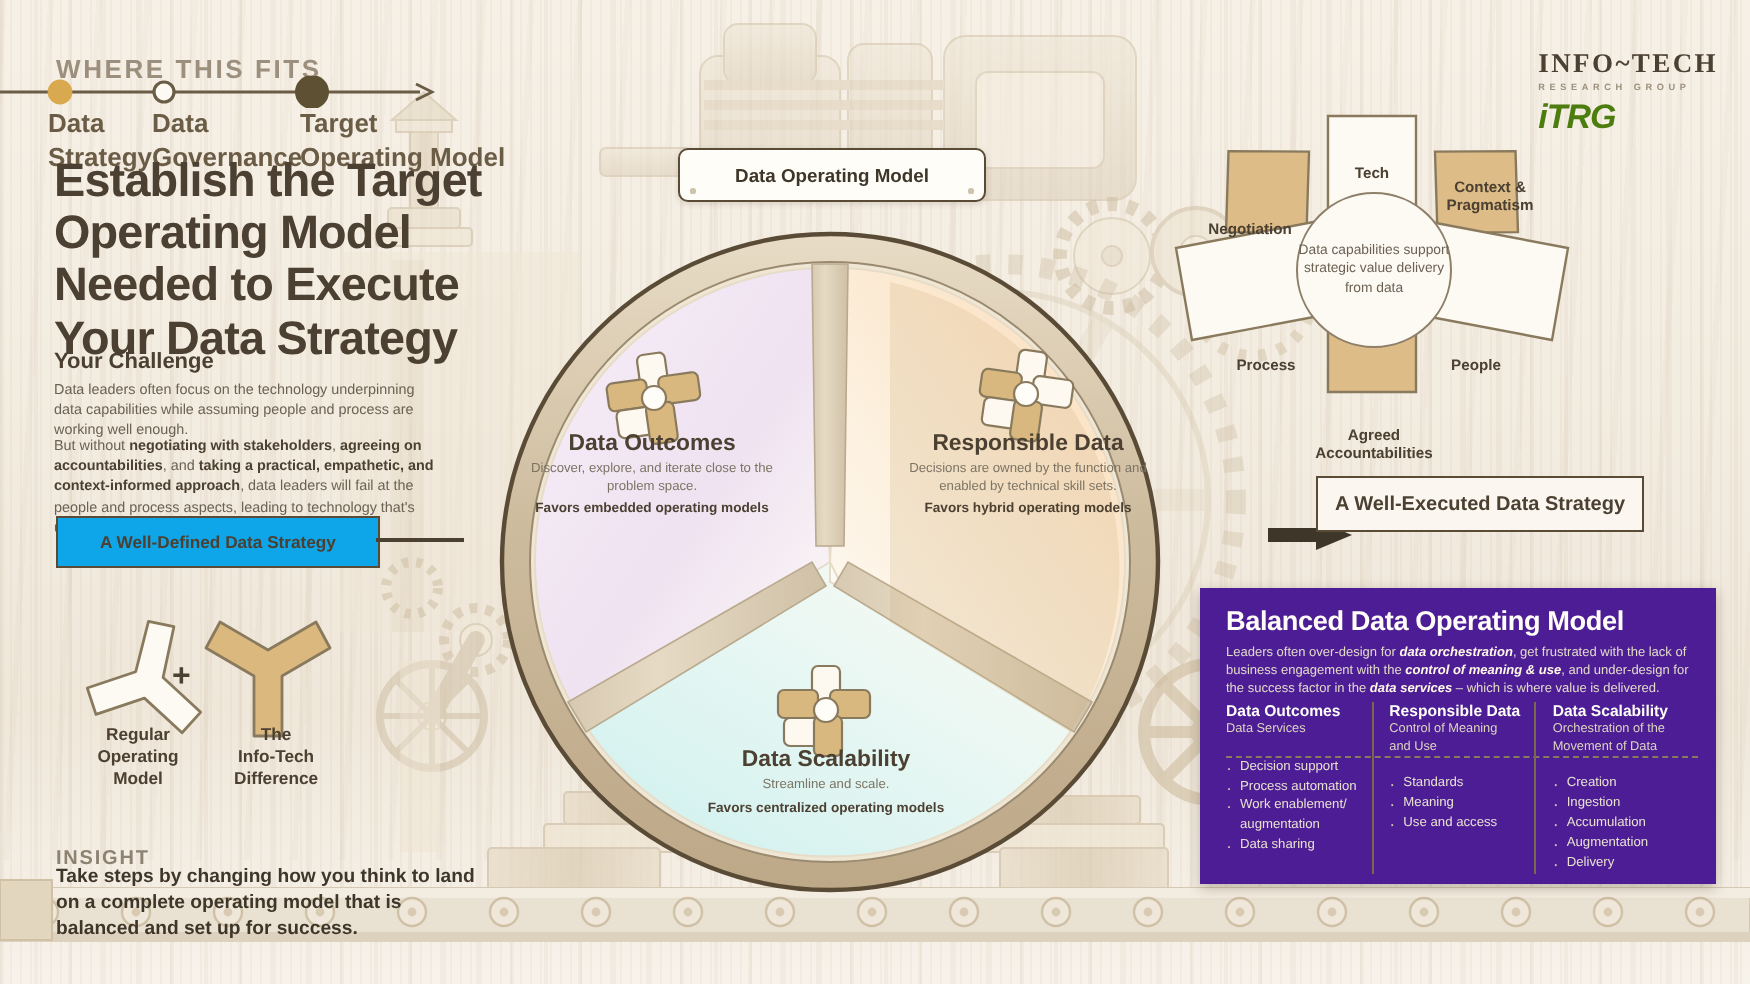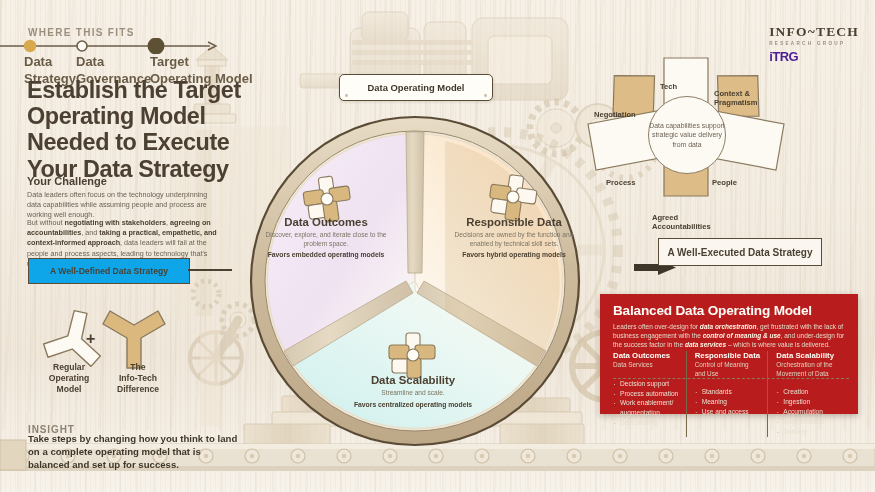--- a/index.html
+++ b/index.html
@@ -30,21 +30,21 @@
         rgba(175,148,114,.05) 0px, rgba(175,148,114,.05) 3px,
         rgba(255,255,255,0) 3px, rgba(255,255,255,0) 24px);
   }
 
   
   .machine{position:absolute;left:0;top:0;width:875px;height:492px;}
 
   
   .where-label{
     position:absolute;left:28px;top:27px;
-    font-size:10px;letter-spacing:1.3px;font-weight:700;color:#9c8f7d;
+    font-size:13px;letter-spacing:1.3px;font-weight:700;color:#9c8f7d;
   }
   .timeline{position:absolute;left:0px;top:38px;width:240px;height:16px;}
   .tl-steps{position:absolute;left:0;top:54px;width:260px;height:26px;}
   .tl-step{position:absolute;font-size:13px;font-weight:700;color:#6b5c46;line-height:1.28;}
 
   
   .headline{
     position:absolute;left:27px;top:77px;width:260px;
     font-size:23.4px;line-height:1.12;font-weight:800;color:#4b4031;letter-spacing:-.4px;
   }
@@ -85,60 +85,60 @@
 
   .hub{
     position:absolute;left:370px;top:236px;width:90px;height:90px;border-radius:50%;
     background:#fffdf9;border:1.6px solid #8d7f68;
     display:flex;align-items:center;justify-content:center;text-align:center;
     font-size:10.2px;line-height:1.3;font-weight:600;color:#4b4031;
     box-shadow:0 2px 5px rgba(90,70,40,.14);
   }
   .hex-label{
     position:absolute;font-size:7.6px;font-weight:800;color:#4b4031;
-    line-height:1.25;pointer-events:none;
+    text-align:center;line-height:1.25;pointer-events:none;
   }
   .hex-core{
     position:absolute;left:648px;top:96px;width:76px;height:76px;border-radius:50%;
     background:#fdfaf4;border:1.5px solid #8d7f68;
     display:flex;align-items:center;justify-content:center;text-align:center;
     font-size:6.9px;line-height:1.32;color:#6b6254;
   }
   .ex-box{
     position:absolute;left:658px;top:238px;width:162px;height:26px;
     border:1.6px solid #5a4b36;background:#fbf7f0;
     display:flex;align-items:center;justify-content:center;
     font-size:10px;font-weight:800;color:#4b4031;
   }
 
   
   .panel{
-    position:absolute;left:600px;top:294px;width:258px;height:120px;
-    background:#b91c1c;color:#efe9dc;
+    position:absolute;left:600px;top:294px;width:258px;height:148px;
+    background:#4c1d95;color:#efe9dc;
     box-shadow:0 2px 6px rgba(60,45,20,.3);
   }
   .panel-title{position:absolute;left:13px;top:9px;font-size:13.6px;font-weight:800;color:#fffdf7;letter-spacing:-.2px;}
   .panel-intro{position:absolute;left:13px;top:28px;width:234px;font-size:6.5px;line-height:1.42;color:#e2dac9;}
   .panel-intro b{color:#fff8e6;font-weight:800;font-style:italic;}
   .cols{position:absolute;left:13px;top:57px;width:236px;height:86px;display:flex;}
   .col{flex:1;position:relative;padding-right:7px;}
   .col + .col{border-left:1px solid #79694a;padding-left:8px;}
   .col-h{font-size:7.8px;font-weight:800;color:#fffdf7;line-height:1.2;}
   .col-s{font-size:6.4px;color:#ddd4c0;line-height:1.3;margin-top:1px;}
   .dashrule{position:absolute;left:13px;top:84px;width:236px;border-top:1px dashed #897a5b;}
   .bullets{margin-top:9px;}
   .bullets li{font-size:6.6px;color:#e8e1d1;line-height:1.5;list-style:none;position:relative;padding-left:7px;}
   .bullets li:before{content:"·";position:absolute;left:0;top:-1px;font-size:9px;color:#cfc4a8;}
   .bullets ul{margin:0;padding:0;}
 
   
   .logo{position:absolute;right:16px;top:24px;text-align:left;}
   .logo-1{font-family:"Liberation Serif",serif;font-size:13.5px;letter-spacing:1.2px;color:#4b4031;font-weight:700;}
   .logo-2{font-size:4.6px;letter-spacing:2.3px;color:#9c8f7d;margin-top:1px;font-weight:700;}
-  .logo-3{font-size:13px;font-weight:800;color:#4c1d95;letter-spacing:-.5px;margin-top:3px;}
+  .logo-3{font-size:17px;font-weight:800;color:#4d7c0f;letter-spacing:-.5px;margin-top:3px;font-style:italic;}
 </style>
 </head>
 <body>
 
 <div id="stage">
 
   <div class="bg-wood"></div>
   <div class="bg-wood2"></div>
 
   <svg class="machine" viewBox="0 0 875 492">

